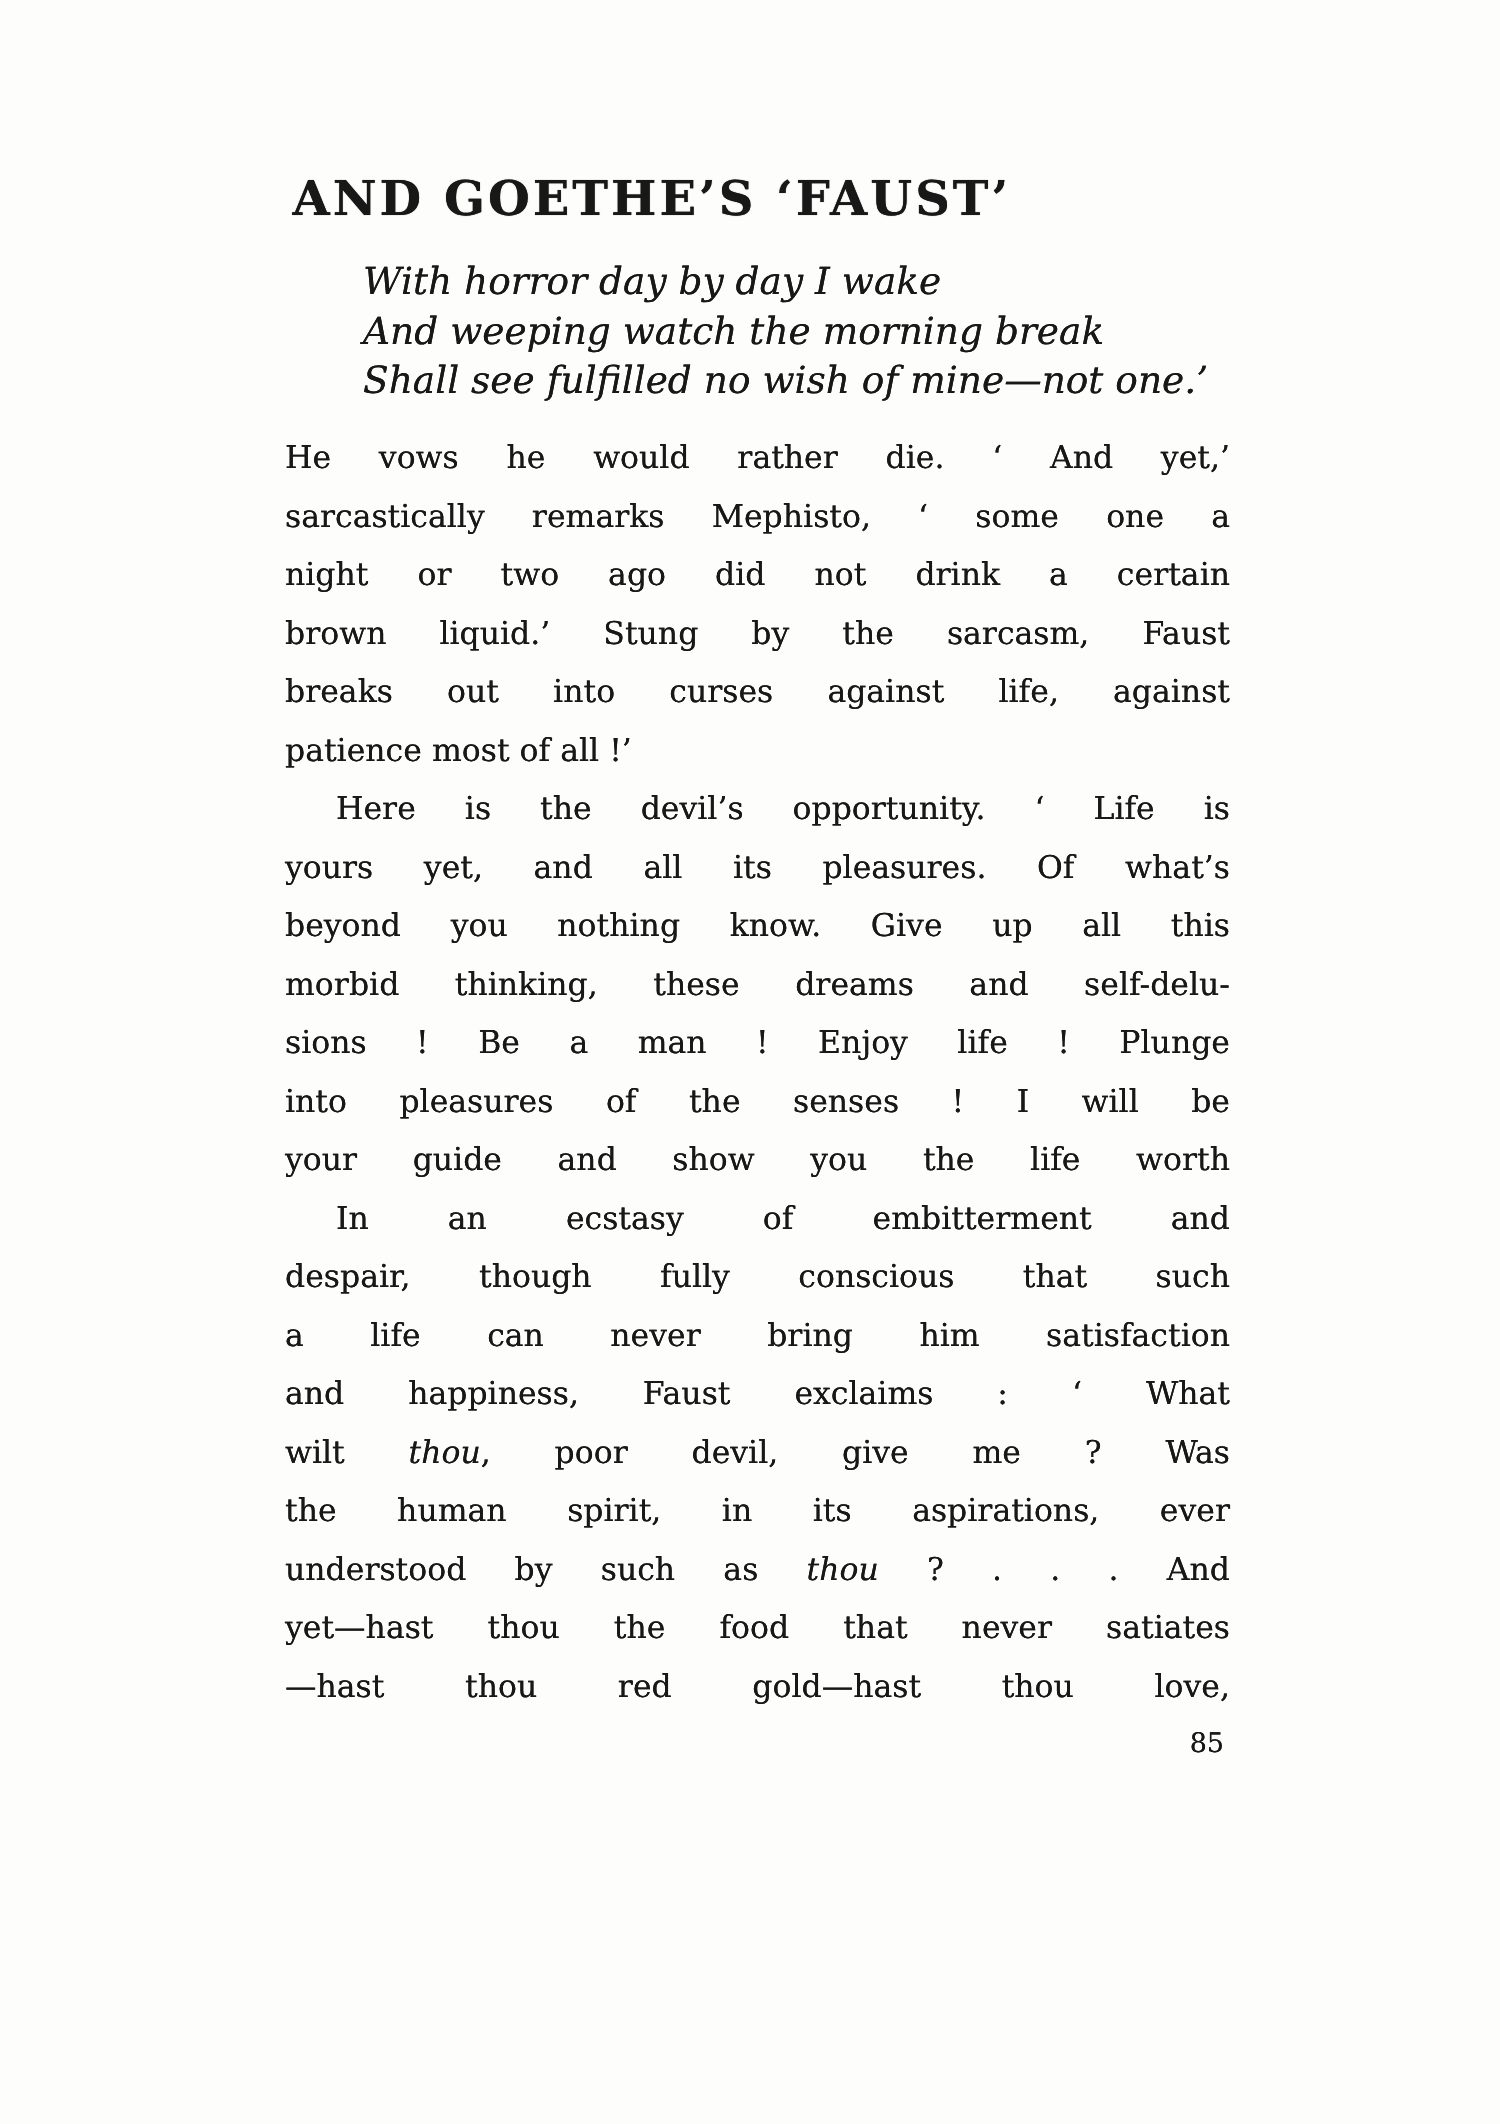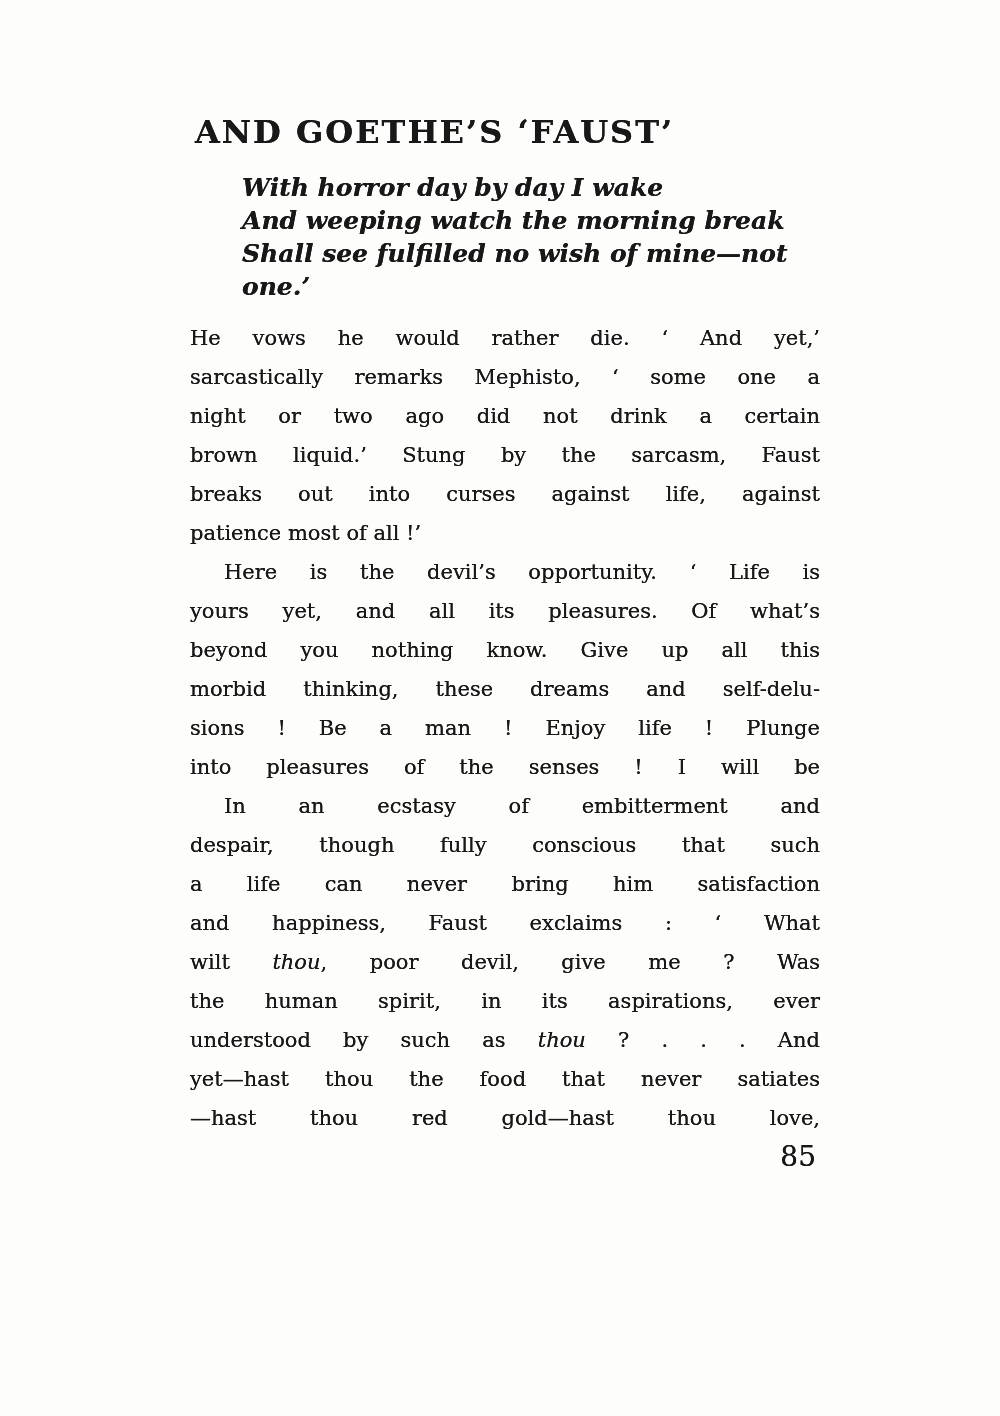--- a/index.html
+++ b/index.html
@@ -23,38 +23,38 @@
     margin: 0 0 20px 5px;
     text-shadow: 0 0 0.5px currentColor;
     white-space: nowrap;
   }
   .verse {
     margin: 0 0 16px 52px;
     font-style: italic;
     font-size: 25px;
     line-height: 33px;
   }
-  .vline { text-shadow: 0 0 0.4px currentColor; font-weight: bold; }
+  .vline { text-shadow: 0 0 0.4px currentColor; }
   .body-text {
     font-size: 21px;
     line-height: 39px;
   }
   .line {
     text-align: justify;
     text-align-last: justify;
     text-shadow: 0 0 0.4px currentColor;
   }
   .line.flush { text-align-last: left; }
   .line.indent { text-indent: 34px; }
   .it { font-style: italic; }
   .page-number {
     margin-top: 4px;
     padding-right: 4px;
     text-align: right;
-    font-size: 28px;
+    font-size: 18px;
     line-height: 30px;
     text-shadow: 0 0 0.4px currentColor;
   }
 </style>
 </head>
 <body>
 
 <div class="page">
   <h1 class="page-title">AND GOETHE’S ‘FAUST’</h1>
 
@@ -73,20 +73,21 @@
         <div class="line"><span>breaks out into curses against life, against</span></div>
         <div class="line flush"><span>patience most of all !’</span></div>
       </div>
       <div class="para">
         <div class="line indent"><span>Here is the devil’s opportunity. ‘ Life is</span></div>
         <div class="line"><span>yours yet, and all its pleasures. Of what’s</span></div>
         <div class="line"><span>beyond you nothing know. Give up all this</span></div>
         <div class="line"><span>morbid thinking, these dreams and self-delu-</span></div>
         <div class="line"><span>sions ! Be a man ! Enjoy life ! Plunge</span></div>
         <div class="line"><span>into pleasures of the senses ! I will be</span></div>
+        <div class="line"><span>your guide and show you the life worth</span></div>
       </div>
       <div class="para">
         <div class="line indent"><span>In an ecstasy of embitterment and</span></div>
         <div class="line"><span>despair, though fully conscious that such</span></div>
         <div class="line"><span>a life can never bring him satisfaction</span></div>
         <div class="line"><span>and happiness, Faust exclaims : ‘ What</span></div>
         <div class="line"><span>wilt </span><span class="it">thou</span><span>, poor devil, give me ? Was</span></div>
         <div class="line"><span>the human spirit, in its aspirations, ever</span></div>
         <div class="line"><span>understood by such as </span><span class="it">thou</span><span> ? . . . And</span></div>
         <div class="line"><span>yet—hast thou the food that never satiates</span></div>

